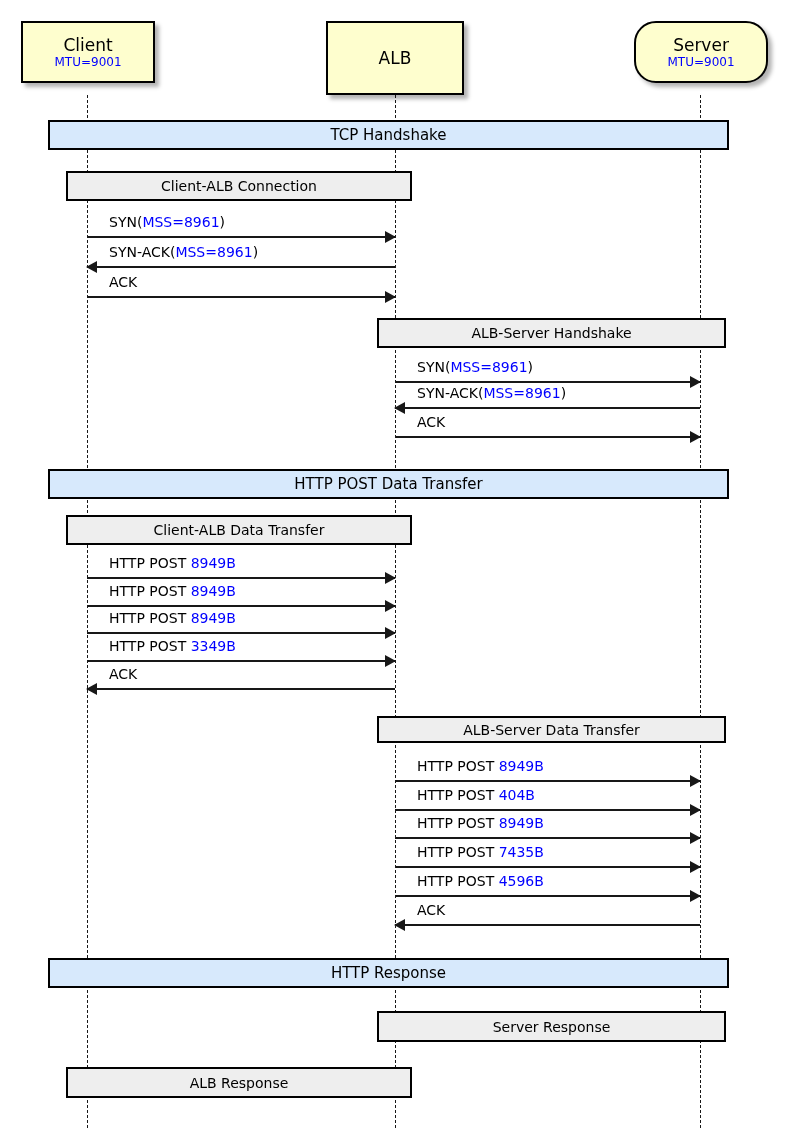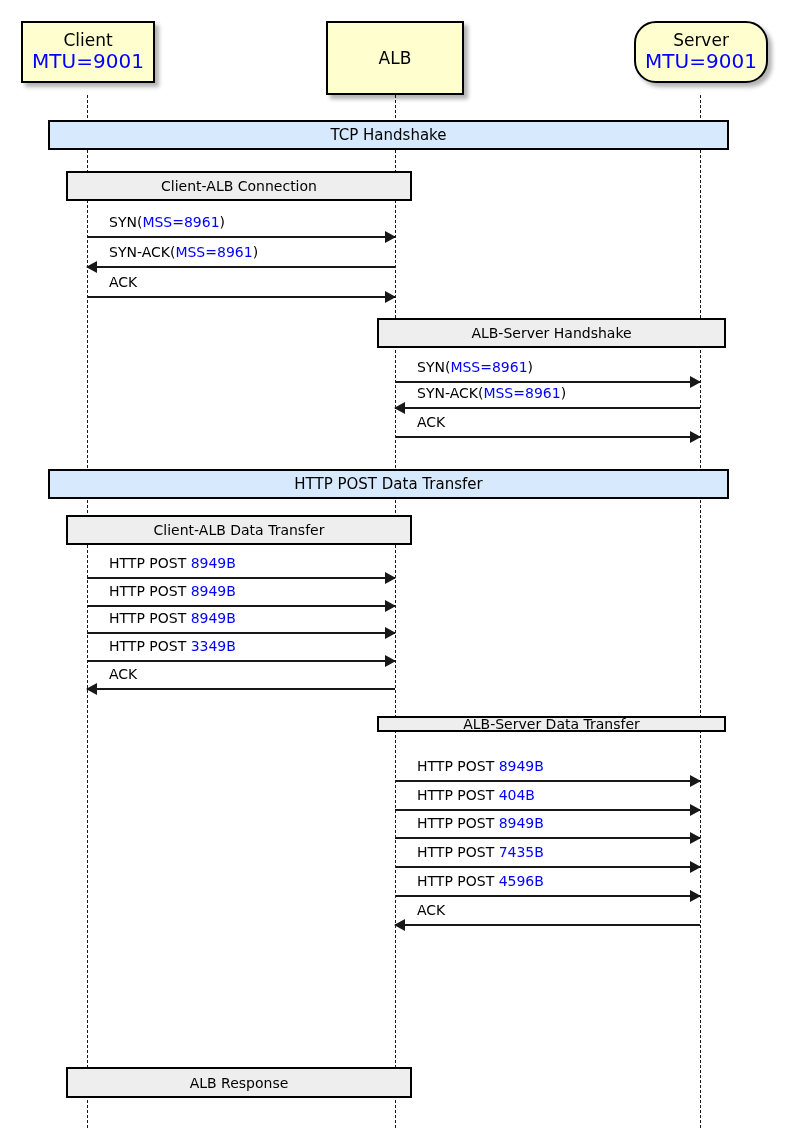--- a/index.html
+++ b/index.html
@@ -31,21 +31,21 @@
     align-items: center;
     justify-content: center;
     line-height: 1.18;
   }
   .participant .p-name {
     font-size: 17px;
     color: #000000;
     white-space: nowrap;
   }
   .participant .p-sub {
-    font-size: 20px;
+    font-size: 12px;
     color: #0000FF;
     white-space: nowrap;
   }
 
   
   .lifeline {
     position: absolute;
     width: 0;
     border-left: 1px dashed #181818;
     top: 95px;
@@ -221,21 +221,21 @@
     <div class="msg-line"></div>
     <div class="msg-head right"></div>
   </div>
 
   <div class="message" style="left:87px; width:308px; top:688px;">
     <span class="msg-label from-right"><span>ACK</span><span class="hl"></span></span>
     <div class="msg-line"></div>
     <div class="msg-head left"></div>
   </div>
 
-  <div class="group" style="left:377px; top:716px; width:349px; height:16px;">
+  <div class="group" style="left:377px; top:716px; width:349px; height:27px;">
     <span>ALB-Server Data Transfer</span>
   </div>
 
   <div class="message" style="left:395px; width:305px; top:780px;">
     <span class="msg-label from-left"><span>HTTP POST </span><span class="hl">8949B</span></span>
     <div class="msg-line"></div>
     <div class="msg-head right"></div>
   </div>
 
   <div class="message" style="left:395px; width:305px; top:809px;">
@@ -261,19 +261,25 @@
     <div class="msg-line"></div>
     <div class="msg-head right"></div>
   </div>
 
   <div class="message" style="left:395px; width:305px; top:924px;">
     <span class="msg-label from-right"><span>ACK</span><span class="hl"></span></span>
     <div class="msg-line"></div>
     <div class="msg-head left"></div>
   </div>
 
-
+  <div class="band" style="left:48px; top:958px; width:681px; height:30px;">
+    <span>HTTP Response</span>
+  </div>
+
+  <div class="group" style="left:377px; top:1011px; width:349px; height:31px;">
+    <span>Server Response</span>
+  </div>
 
   <div class="group" style="left:66px; top:1067px; width:346px; height:31px;">
     <span>ALB Response</span>
   </div>
 
 </div>
 
 </body></html>

